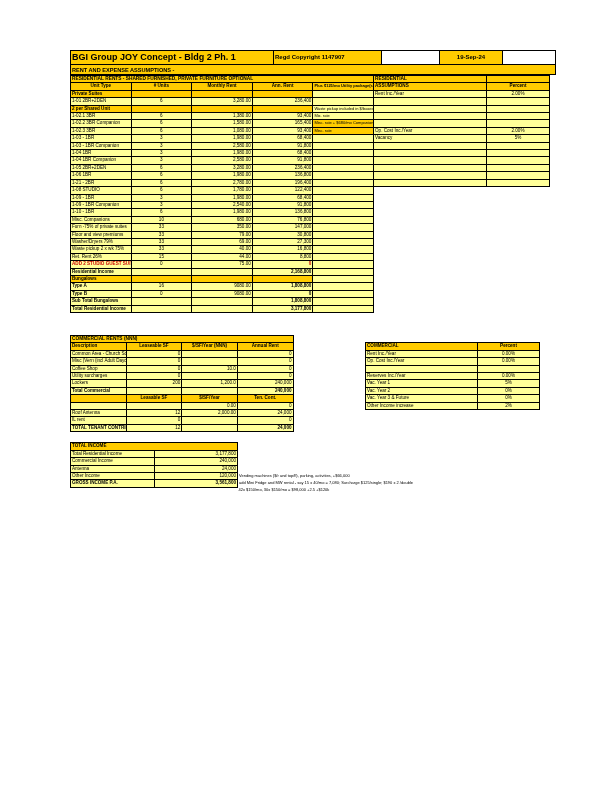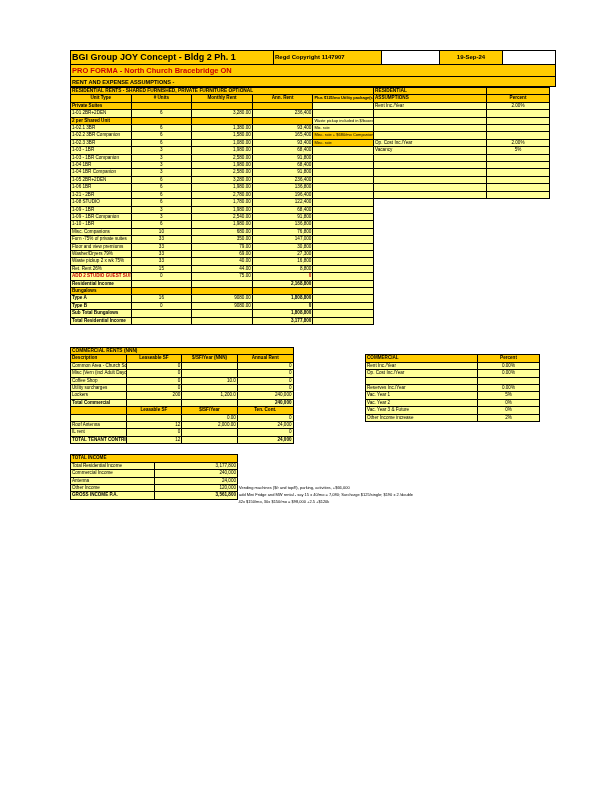--- a/index.html
+++ b/index.html
@@ -30,24 +30,20 @@
     <table style="width:470px;">
       <tbody>
           <tr>
         <td class="org b tbig l" colspan="2" style="width:200px;height:13px;">BGI Group JOY Concept - Bldg 2 Ph. 1</td>
         <td class="org b l" style="width:105px;font-size:6px;">Regd Copyright   1147907</td>
         <td class="wht" style="width:55px;"></td>
         <td class="org b c" style="width:60px;font-size:6px;">19-Sep-24</td>
         <td class="wht" style="width:50px;"></td>
       </tr>
       <tr>
-        <td class="org b tmed l red" colspan="6" style="height:11px;">PRO FORMA - North Church Bracebridge ON</td>
-        <td class="wht"></td>
-      </tr>
-      <tr>
         <td class="org b tsm l" colspan="6" style="height:9px;">RENT AND EXPENSE ASSUMPTIONS -</td>
         <td class="wht"></td>
       </tr>
     </tbody>
       </table>
 
     <div style="position:relative;margin-top:0;">
       <table style="width:470px;">
         <tbody>
             <tr>

